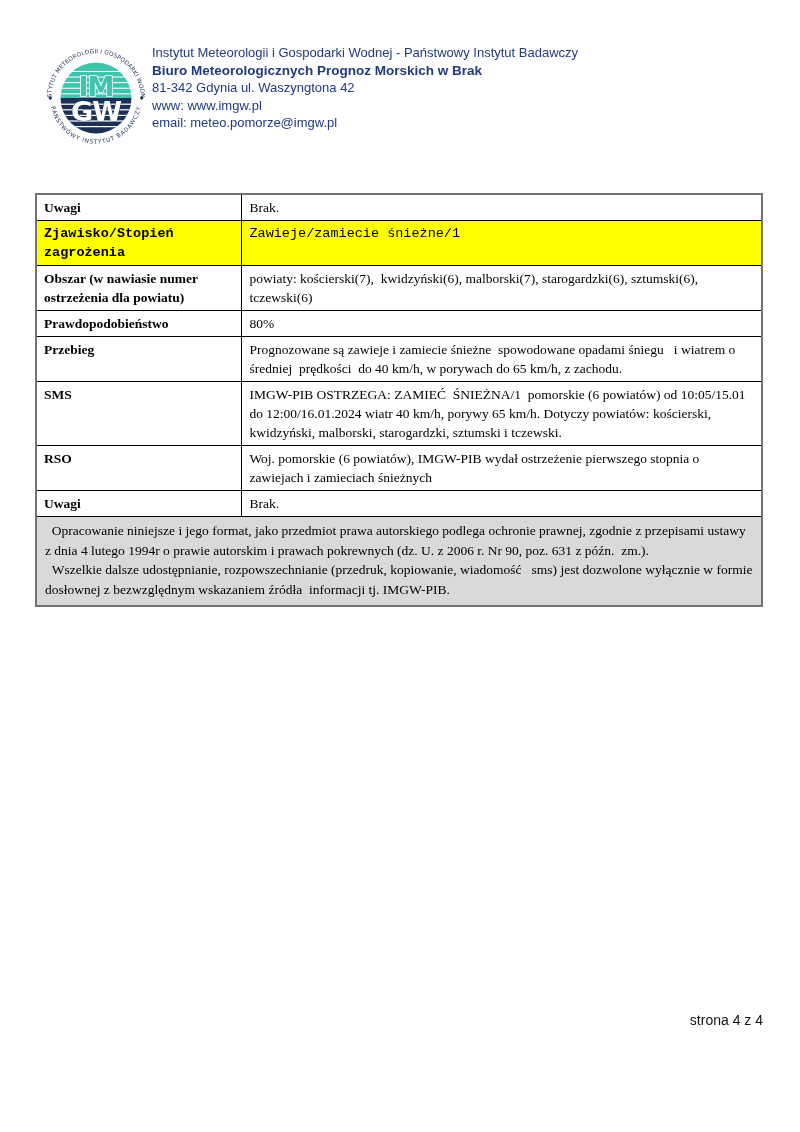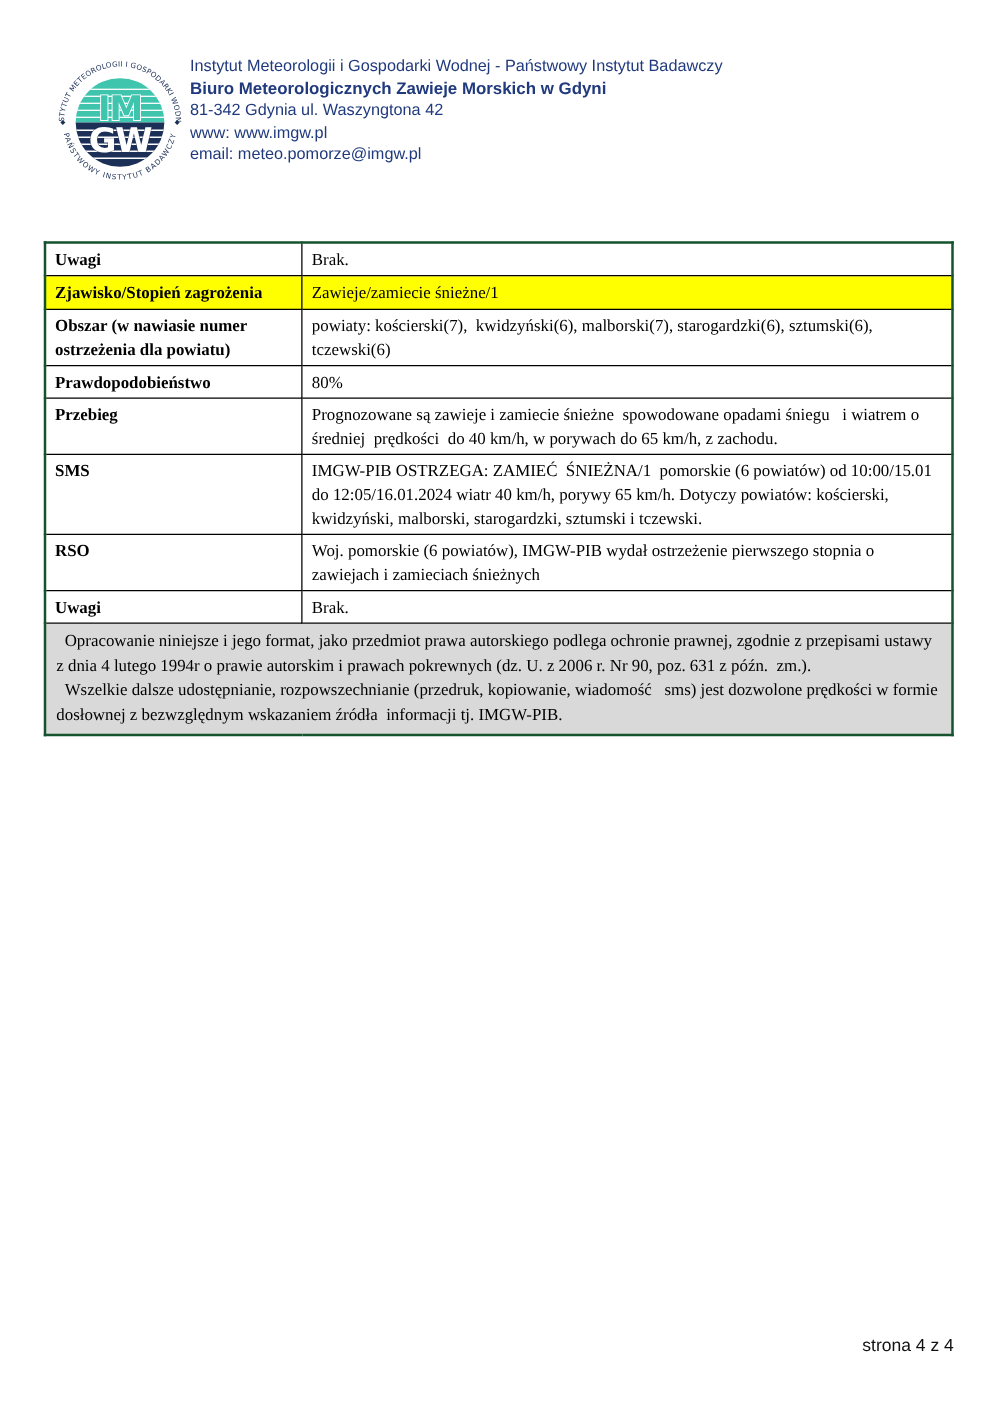--- a/index.html
+++ b/index.html
@@ -24,35 +24,35 @@
     margin:39px 37px 0 35px;
     border-collapse:collapse;
     width:728px;
     font-size:13.5px;line-height:19px;
   }
   .warning-table td, .warning-table th{
     border:1px solid #000;
     vertical-align:top;
     padding:3px 8px 3px 7px;
   }
-  .warning-table{border:2px solid #14532d;}
+  .warning-table{border:2px solid #737373;}
   .warning-table th{
     text-align:left;font-weight:bold;width:192px;
   }
   .warning-table td.val{white-space:pre-wrap;}
-  tr.hl th, tr.hl td{background:var(--c-highlight,#ffff00);}
+  tr.hl th, tr.hl td{background:var(--c-highlight,#ffff00);font-family:Liberation Mono, monospace;}
   td.copyright{
     background:var(--c-gray,#d9d9d9);
     padding:4px 8px 6px 8px;
     line-height:19.5px;
     font-family:Liberation Serif, serif;
   }
   td.copyright p{margin:0;white-space:pre-wrap;}
   .page-number{
-    position:absolute;right:37px;top:1068px;
+    position:absolute;right:37px;top:1012px;
     font-family:"Liberation Sans", sans-serif;
     font-size:14px;color:#111;
   }
   
   .logo-teal-f{fill:var(--c-teal,#3fc4ae);}
   .logo-navy-f{fill:var(--c-navy,#1c2f56);}
   .ring-text{fill:var(--c-navy,#1c2f56);font-family:"DejaVu Sans", sans-serif;}
   .mono{font-family:"DejaVu Sans", sans-serif;font-weight:bold;font-size:29px;letter-spacing:-1px;}
 </style>
 </head>
@@ -89,21 +89,21 @@
       </text>
       <text class="ring-text" font-size="6.2" letter-spacing="0.9">
         <textPath href="#arcBot" startOffset="50%" text-anchor="middle">PAŃSTWOWY INSTYTUT BADAWCZY</textPath>
       </text>
       <rect x="9.5" y="58.5" width="3" height="3" transform="rotate(45 11 60)" class="logo-navy-f"></rect>
       <rect x="107.5" y="58.5" width="3" height="3" transform="rotate(45 109 60)" class="logo-navy-f"></rect>
     </svg>
   </div>
   <div class="header-contact">
     <div>Instytut Meteorologii i Gospodarki Wodnej - Państwowy Instytut Badawczy</div>
-    <div class="bold">Biuro Meteorologicznych Zawieje Morskich w Gdyni</div>
+    <div class="bold">Biuro Meteorologicznych Prognoz Morskich w Brak</div>
     <div>81-342 Gdynia ul. Waszyngtona 42</div>
     <div>www: www.imgw.pl</div>
     <div>email: meteo.pomorze@imgw.pl</div>
   </div>
 </div>
 
 <table class="warning-table">
   <colgroup>
       <col style="width:192px">
       <col style="width:536px">
@@ -124,32 +124,32 @@
     <tr style="height:26px">
       <th>Prawdopodobieństwo</th>
       <td class="val">80%</td>
     </tr>
     <tr style="height:45px">
       <th>Przebieg</th>
       <td class="val">Prognozowane są zawieje i zamiecie śnieżne  spowodowane opadami śniegu   i wiatrem o średniej  prędkości  do 40 km/h, w porywach do 65 km/h, z zachodu.</td>
     </tr>
     <tr style="height:63px">
       <th>SMS</th>
-      <td class="val">IMGW-PIB OSTRZEGA: ZAMIEĆ  ŚNIEŻNA/1  pomorskie (6 powiatów) od 10:00/15.01 do 12:05/16.01.2024 wiatr 40 km/h, porywy 65 km/h. Dotyczy powiatów: kościerski,  kwidzyński, malborski, starogardzki, sztumski i tczewski.</td>
+      <td class="val">IMGW-PIB OSTRZEGA: ZAMIEĆ  ŚNIEŻNA/1  pomorskie (6 powiatów) od 10:05/15.01 do 12:00/16.01.2024 wiatr 40 km/h, porywy 65 km/h. Dotyczy powiatów: kościerski,  kwidzyński, malborski, starogardzki, sztumski i tczewski.</td>
     </tr>
     <tr style="height:42px">
       <th>RSO</th>
       <td class="val">Woj. pomorskie (6 powiatów), IMGW-PIB wydał ostrzeżenie pierwszego stopnia o zawiejach i zamieciach śnieżnych</td>
     </tr>
     <tr style="height:22px">
       <th>Uwagi</th>
       <td class="val">Brak.</td>
     </tr>
     <tr>
       <td class="copyright" colspan="2">
         <p>  Opracowanie niniejsze i jego format, jako przedmiot prawa autorskiego podlega ochronie prawnej, zgodnie z przepisami ustawy z dnia 4 lutego 1994r o prawie autorskim i prawach pokrewnych (dz. U. z 2006 r. Nr 90, poz. 631 z późn.  zm.).</p>
-        <p>  Wszelkie dalsze udostępnianie, rozpowszechnianie (przedruk, kopiowanie, wiadomość   sms) jest dozwolone prędkości w formie dosłownej z bezwzględnym wskazaniem źródła  informacji tj. IMGW-PIB.</p>
+        <p>  Wszelkie dalsze udostępnianie, rozpowszechnianie (przedruk, kopiowanie, wiadomość   sms) jest dozwolone wyłącznie w formie dosłownej z bezwzględnym wskazaniem źródła  informacji tj. IMGW-PIB.</p>
       </td>
     </tr>
   </tbody>
 </table>
 
 <div class="page-number">strona 4 z 4</div>
 
 </body></html>

